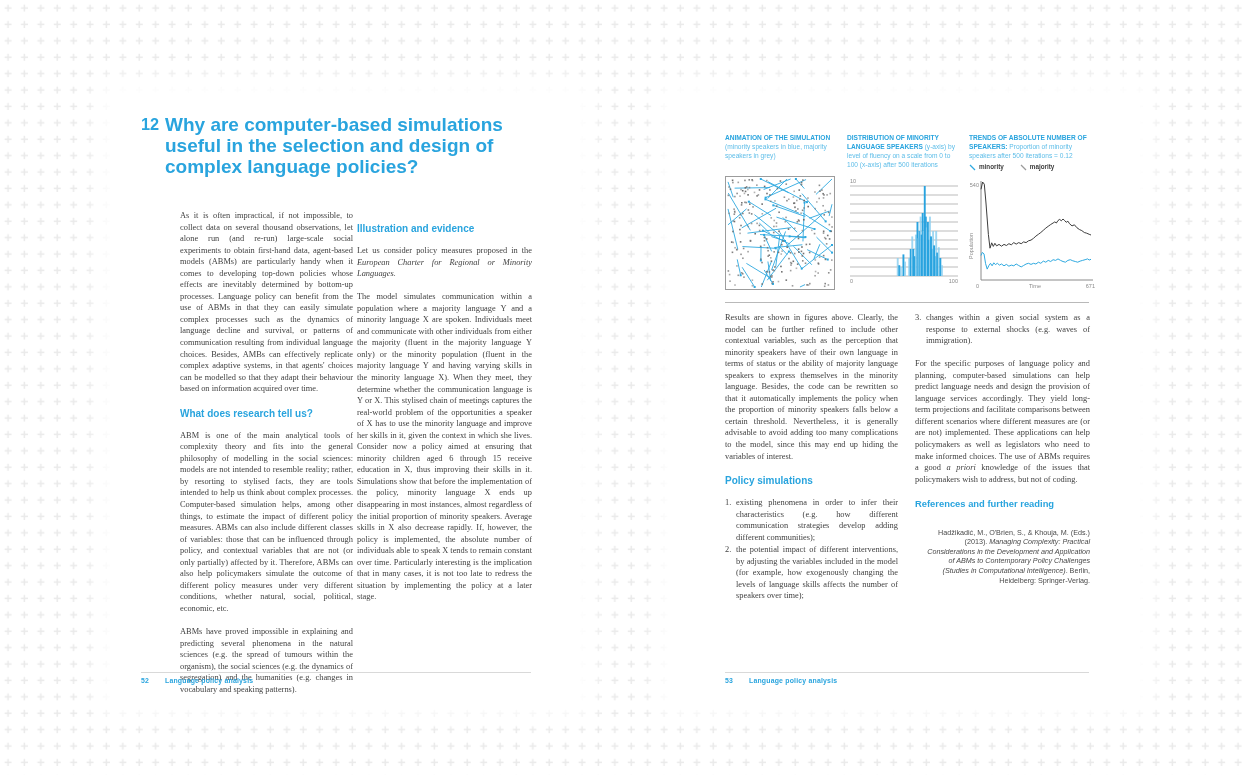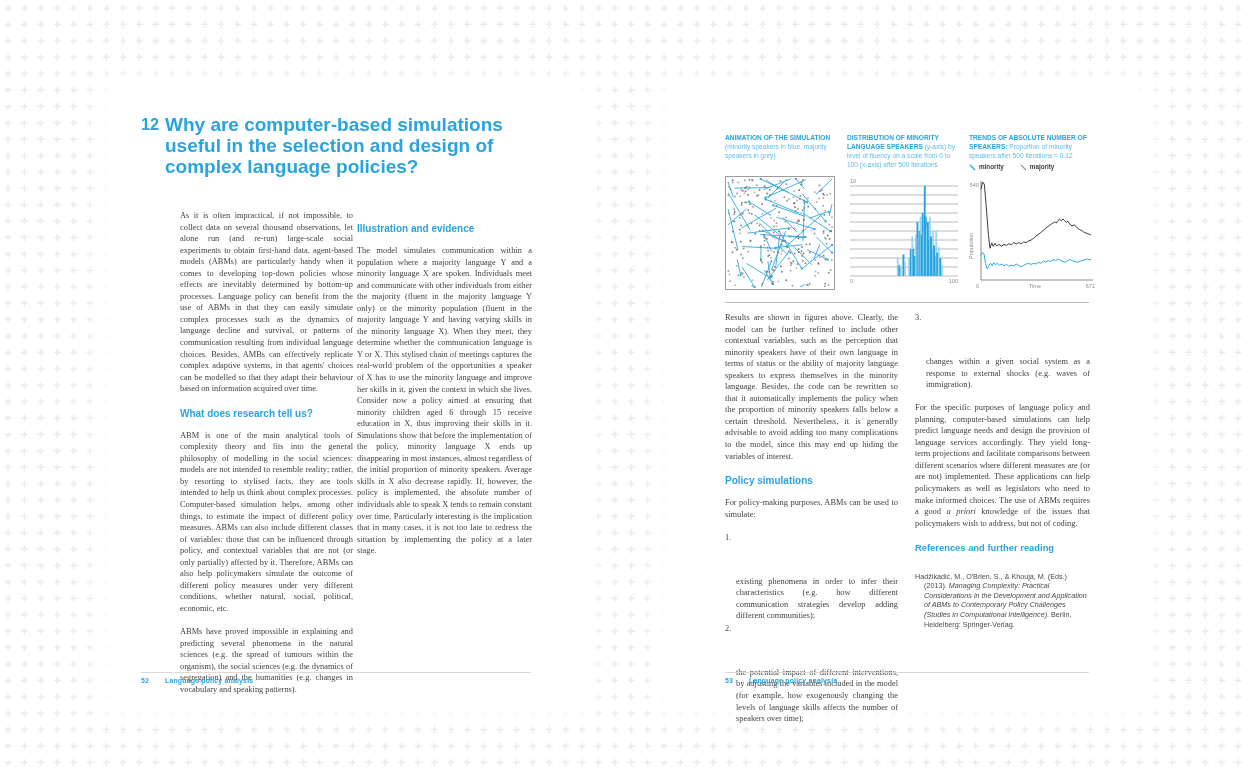--- a/index.html
+++ b/index.html
@@ -20,37 +20,37 @@
   .badge{display:inline-flex;width:15px;height:15px;border:1.2px solid #4a4a4a;border-radius:50%;
          align-items:center;justify-content:center;font-size:8px;color:#3a3a3a;font-weight:normal;}
 
   .col{position:absolute;width:173px;font-family:"Liberation Serif",serif;font-size:8.4px;
        line-height:11.55px;color:#3f3f3f;text-align:justify;}
   .col p{margin:0 0 11.5px 0;}
   .subhead{font-family:"Liberation Sans",sans-serif;color:#29a4de;font-size:10px;font-weight:bold;
            margin:13px 0 11px 0;text-align:left;line-height:11px;}
   .li{display:flex;margin:0 0 1px 0;}
   .li .n{width:11px;flex:none;}
-  .li .lt{flex:1;text-align:justify;margin-top:44px;}
+  .li .lt{flex:1;text-align:justify;}
 
   .pfooter{position:absolute;left:29px;width:390px;top:579px;border-top:1px solid #d9d9d9;
            padding-top:4px;display:flex;color:#29a4de;font-size:6.9px;font-weight:bold;letter-spacing:.2px;}
   .page-right .pfooter{left:55px;width:364px;}
   .pfooter .pnum{width:24px;flex:none;}
 
   .fig-cell{position:absolute;top:41px;}
   .figcap{font-size:6.6px;line-height:8.9px;color:#5ebde8;height:42px;box-sizing:border-box;}
   .figcap b{color:#29a4de;font-weight:bold;}
   .legend-row{display:flex;gap:16px;margin-top:2px;align-items:center;}
   .legend-item{display:flex;align-items:center;gap:3px;font-size:6.3px;font-weight:bold;color:#3c3c3c;}
   .figrule{position:absolute;left:55px;top:209px;width:364px;height:0;border-top:1px solid #b9b9b9;}
 
   .refhead{font-family:"Liberation Sans",sans-serif;color:#29a4de;font-size:9.4px;font-weight:bold;
            margin:13px 0 18px 0;text-align:left;}
-  .refs{font-family:"Liberation Sans",sans-serif;font-size:7.2px;line-height:9.6px;color:#4a4a4a;text-align:left;}
+  .refs{font-family:"Liberation Sans",sans-serif;font-size:7.2px;line-height:9.6px;color:#4a4a4a;text-align:right;}
   .ref{padding-left:9px;text-indent:-9px;margin:0 0 1px 0;}
 </style>
 </head>
 <body>
 
 <div class="canvas">
 
   <svg class="plusbg" width="1249" height="775">
     <defs>
       <pattern id="plus" width="16.4" height="16.4" patternUnits="userSpaceOnUse">
@@ -71,20 +71,21 @@
 
     <div class="col" style="left:68px;top:117px;">
       <p>As it is often impractical, if not impossible, to collect data on several thousand observations, let alone run (and re-run) large-scale social experiments to obtain first-hand data, agent-based models (ABMs) are particularly handy when it comes to developing top-down policies whose effects are inevitably determined by bottom-up processes. Language policy can benefit from the use of ABMs in that they can easily simulate complex processes such as the dynamics of language decline and survival, or patterns of communication resulting from individual language choices. Besides, AMBs can effectively replicate complex adaptive systems, in that agents' choices can be modelled so that they adapt their behaviour based on information acquired over time.</p>
       <h3 class="subhead">What does research tell us?</h3>
       <p>ABM is one of the main analytical tools of complexity theory and fits into the general philosophy of modelling in the social sciences: models are not intended to resemble reality; rather, by resorting to stylised facts, they are tools intended to help us think about complex processes. Computer-based simulation helps, among other things, to estimate the impact of different policy measures. ABMs can also include different classes of variables: those that can be influenced through policy, and contextual variables that are not (or only partially) affected by it. Therefore, ABMs can also help policymakers simulate the outcome of different policy measures under very different conditions, whether natural, social, political, economic, etc.</p>
       <p>ABMs have proved impossible in explaining and predicting several phenomena in the natural sciences (e.g. the spread of tumours within the organism), the social sciences (e.g. the dynamics of segregation) and the humanities (e.g. changes in vocabulary and speaking patterns).</p>
     </div>
 
     <div class="col" style="left:245px;top:117px;width:175px;">
       <h3 class="subhead">Illustration and evidence</h3>
+      <p>Let us consider policy measures proposed in the <i>European Charter for Regional or Minority Languages.</i></p>
       <p>The model simulates communication within a population where a majority language Y and a minority language X are spoken. Individuals meet and communicate with other individuals from either the majority (fluent in the majority language Y only) or the minority population (fluent in the majority language Y and having varying skills in the minority language X). When they meet, they determine whether the communication language is Y or X. This stylised chain of meetings captures the real-world problem of the opportunities a speaker of X has to use the minority language and improve her skills in it, given the context in which she lives. Consider now a policy aimed at ensuring that minority children aged 6 through 15 receive education in X, thus improving their skills in it. Simulations show that before the implementation of the policy, minority language X ends up disappearing in most instances, almost regardless of the initial proportion of minority speakers. Average skills in X also decrease rapidly. If, however, the policy is implemented, the absolute number of individuals able to speak X tends to remain constant over time. Particularly interesting is the implication that in many cases, it is not too late to redress the situation by implementing the policy at a later stage.</p>
     </div>
 
     <div class="pfooter">
       <span class="pnum">52</span>
       <span class="plabel">Language policy analysis</span>
     </div>
   </div>
 
   <div class="page page-right">
@@ -497,21 +498,20 @@
             <polyline points="12.0,13.3 13.6,6.0 15.3,8.2 16.9,26.0 19.4,58.6 21.0,72.2 22.7,66.8 24.3,70.4 25.9,67.3 27.6,69.9 30.0,68.4 32.5,70.2 35.0,68.4 37.4,69.5 39.9,67.7 42.3,68.8 44.8,66.6 47.2,68.1 49.7,66.6 52.2,67.7 54.6,65.9 57.1,66.6 59.5,64.8 62.0,64.1 64.5,62.3 66.9,60.1 69.4,58.3 71.8,56.5 74.3,54.3 76.8,52.1 79.2,50.3 81.7,48.5 84.1,47.0 85.8,45.9 87.4,47.0 89.0,44.5 90.7,43.4 92.3,44.8 94.0,43.0 95.6,44.5 97.2,46.3 98.9,45.2 100.5,47.7 103.0,49.9 105.4,48.8 107.9,51.7 110.4,53.5 112.8,54.6 115.3,56.5 117.7,57.2 120.2,58.3 122.0,59.0" fill="none" stroke="#3d3d3d" stroke-width="1" stroke-linejoin="round"></polyline>
             <polyline points="12.0,79.5 13.3,76.4 15.0,77.9 16.6,87.7 18.2,93.1 19.9,89.5 21.5,87.3 23.1,89.8 24.8,86.8 26.4,88.6 28.4,87.3 30.4,89.1 32.5,88.0 35.0,89.8 37.4,88.4 39.9,90.2 42.3,89.1 44.8,89.8 47.2,88.0 49.7,89.5 52.2,90.9 54.6,89.5 57.1,88.0 59.5,87.3 62.0,88.4 64.5,87.3 66.9,88.0 69.4,86.2 71.8,87.3 74.3,85.1 76.8,86.2 79.2,84.4 81.7,85.5 84.1,83.7 86.6,84.4 89.0,82.9 91.5,84.4 94.0,85.5 96.4,86.2 98.9,84.4 101.3,83.7 103.8,84.8 106.3,85.5 108.7,86.2 111.2,85.1 113.6,84.4 116.1,83.7 118.6,82.9 120.2,84.0 122.0,83.3" fill="none" stroke="#2ea9e0" stroke-width="1" stroke-linejoin="round"></polyline>
           </svg></div>
     </div>
 
     <div class="figrule"></div>
 
     <div class="col" style="left:55px;top:219px;">
       <p>Results are shown in figures above. Clearly, the model can be further refined to include other contextual variables, such as the perception that minority speakers have of their own language in terms of status or the ability of majority language speakers to express themselves in the minority language. Besides, the code can be rewritten so that it automatically implements the policy when the proportion of minority speakers falls below a certain threshold. Nevertheless, it is generally advisable to avoid adding too many complications to the model, since this may end up hiding the variables of interest.</p>
       <h3 class="subhead">Policy simulations</h3>
-      <p>For policy-making purposes, ABMs can be used to simulate:</p>
       <div class="li">
         <span class="n">1.</span>
         <span class="lt">existing phenomena in order to infer their characteristics (e.g. how different communication strategies develop adding different communities);</span>
       </div>
       <div class="li">
         <span class="n">2.</span>
         <span class="lt">the potential impact of different interventions, by adjusting the variables included in the model (for example, how exogenously changing the levels of language skills affects the number of speakers over time);</span>
       </div>
     </div>
 

